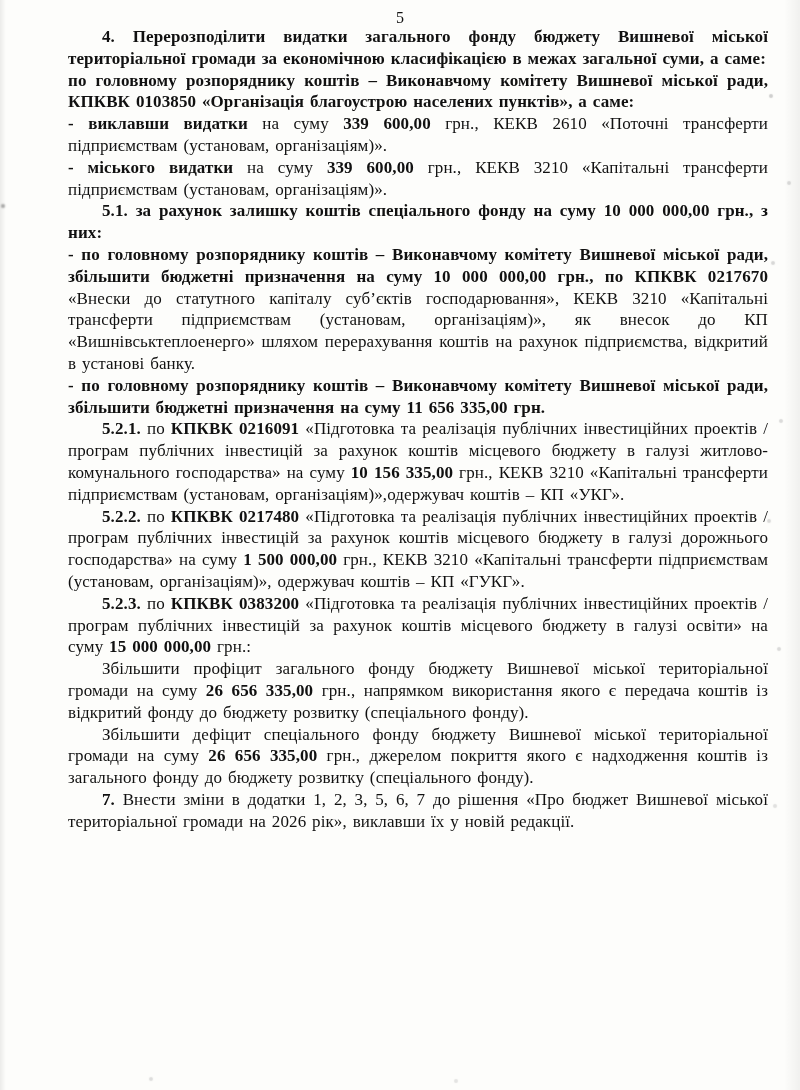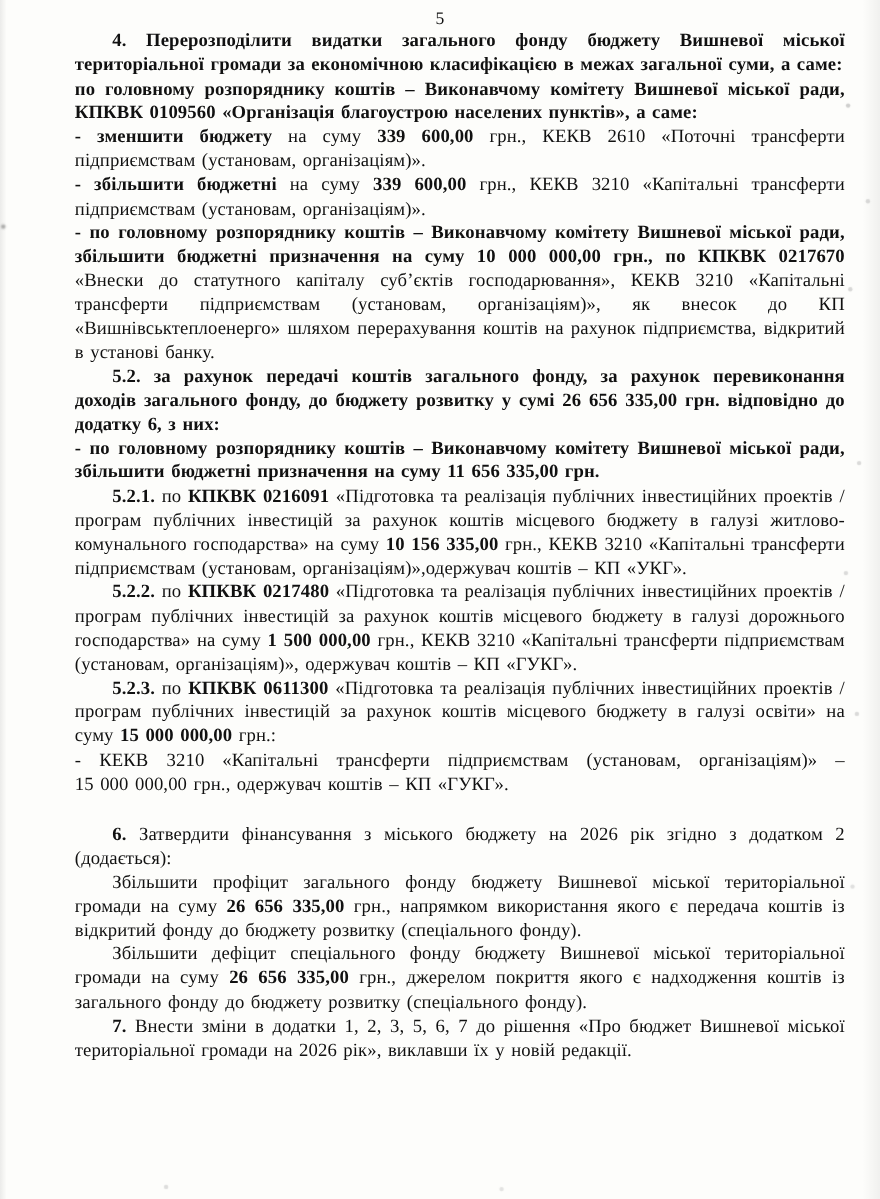--- a/index.html
+++ b/index.html
@@ -79,29 +79,27 @@
     pointer-events: none;
   }
 </style>
 </head>
 <body>
 
 <div class="page">
   <div class="page-number">5</div>
   <div class="doc-body" id="doc-body">
       <div class="para indent"><span class="b">4. Перерозподілити видатки загального фонду бюджету Вишневої міської територіальної громади за економічною класифікацією в межах загальної суми, а саме:</span></div>
-      <div class="para"><span class="b">по головному розпоряднику коштів – Виконавчому комітету Вишневої міської ради, КПКВК 0109560 «Організація благоустрою населених пунктів», а саме:</span></div>
-      <div class="para"><span class="b">- зменшити бюджету</span><span> на суму </span><span class="b">339&nbsp;600,00</span><span> грн., КЕКВ 2610 «Поточні трансферти підприємствам (установам, організаціям)».</span></div>
-      <div class="para"><span class="b">- збільшити бюджетні</span><span> на суму </span><span class="b">339&nbsp;600,00</span><span> грн., КЕКВ 3210 «Капітальні трансферти підприємствам (установам, організаціям)».</span></div>
+      <div class="para"><span class="b">по головному розпоряднику коштів – Виконавчому комітету Вишневої міської ради, КПКВК 0103850 «Організація благоустрою населених пунктів», а саме:</span></div>
+      <div class="para"><span class="b">- виклавши видатки</span><span> на суму </span><span class="b">339&nbsp;600,00</span><span> грн., КЕКВ 2610 «Поточні трансферти підприємствам (установам, організаціям)».</span></div>
+      <div class="para"><span class="b">- міського видатки</span><span> на суму </span><span class="b">339&nbsp;600,00</span><span> грн., КЕКВ 3210 «Капітальні трансферти підприємствам (установам, організаціям)».</span></div>
+      <div class="para indent"><span class="b">5.1. за рахунок залишку коштів спеціального фонду на суму 10&nbsp;000&nbsp;000,00 грн., з них:</span></div>
       <div class="para"><span class="b">- по головному розпоряднику коштів – Виконавчому комітету Вишневої міської ради, збільшити бюджетні призначення на суму 10&nbsp;000&nbsp;000,00 грн., по КПКВК 0217670</span><span> «Внески до статутного капіталу суб’єктів господарювання», КЕКВ 3210 «Капітальні трансферти підприємствам (установам, організаціям)», як внесок до КП «Вишнівськтеплоенерго» шляхом перерахування коштів на рахунок підприємства, відкритий в установі банку.</span></div>
-      <div class="para indent"><span class="b">5.2. за рахунок передачі коштів загального фонду, за рахунок перевиконання доходів загального фонду, до бюджету розвитку у сумі 26&nbsp;656&nbsp;335,00 грн. відповідно до додатку 6, з них:</span></div>
       <div class="para"><span class="b">- по головному розпоряднику коштів – Виконавчому комітету Вишневої міської ради, збільшити бюджетні призначення на суму 11&nbsp;656&nbsp;335,00  грн.</span></div>
       <div class="para indent"><span class="b">5.2.1.</span><span> по </span><span class="b">КПКВК 0216091</span><span> «Підготовка та реалізація публічних інвестиційних проектів / програм публічних інвестицій за рахунок коштів місцевого бюджету в галузі житлово-комунального господарства» на суму </span><span class="b">10&nbsp;156&nbsp;335,00</span><span> грн., КЕКВ 3210 «Капітальні трансферти підприємствам (установам, організаціям)»,одержувач коштів – КП «УКГ».</span></div>
       <div class="para indent"><span class="b">5.2.2.</span><span> по </span><span class="b">КПКВК 0217480</span><span> «Підготовка та реалізація публічних інвестиційних проектів / програм публічних інвестицій за рахунок коштів місцевого бюджету в галузі дорожнього господарства» на суму </span><span class="b">1&nbsp;500&nbsp;000,00</span><span> грн., КЕКВ 3210 «Капітальні трансферти підприємствам (установам, організаціям)», одержувач коштів – КП «ГУКГ».</span></div>
-      <div class="para indent"><span class="b">5.2.3.</span><span> по </span><span class="b">КПКВК 0611300</span><span> «Підготовка та реалізація публічних інвестиційних проектів / програм публічних інвестицій за рахунок коштів місцевого бюджету в галузі освіти» на суму </span><span class="b">15&nbsp;000&nbsp;000,00</span><span> грн.:</span></div>
-      <div class="para"><span>- КЕКВ 3210 «Капітальні трансферти підприємствам (установам, організаціям)» – 15&nbsp;000&nbsp;000,00 грн., одержувач коштів – КП «ГУКГ».</span></div>
-      <div class="para indent gap"><span class="b">6.</span><span> Затвердити фінансування з міського бюджету на 2026 рік згідно з додатком 2 (додається):</span></div>
+      <div class="para indent"><span class="b">5.2.3.</span><span> по </span><span class="b">КПКВК 0383200</span><span> «Підготовка та реалізація публічних інвестиційних проектів / програм публічних інвестицій за рахунок коштів місцевого бюджету в галузі освіти» на суму </span><span class="b">15&nbsp;000&nbsp;000,00</span><span> грн.:</span></div>
       <div class="para indent"><span>Збільшити  профіцит загального фонду бюджету Вишневої міської територіальної громади на суму </span><span class="b">26&nbsp;656&nbsp;335,00</span><span> грн., напрямком використання якого є передача коштів із відкритий фонду до бюджету розвитку (спеціального фонду).</span></div>
       <div class="para indent"><span>Збільшити дефіцит спеціального фонду бюджету Вишневої міської територіальної громади на суму </span><span class="b">26&nbsp;656&nbsp;335,00</span><span> грн., джерелом покриття якого є надходження коштів із загального фонду до бюджету розвитку (спеціального фонду).</span></div>
       <div class="para indent"><span class="b">7.</span><span> Внести зміни в додатки 1, 2, 3, 5, 6, 7  до рішення «Про бюджет Вишневої міської територіальної громади на 2026 рік», виклавши їх у новій редакції.</span></div>
     </div>
   <div class="scan-artifacts"></div>
 </div>
 
 </body></html>

